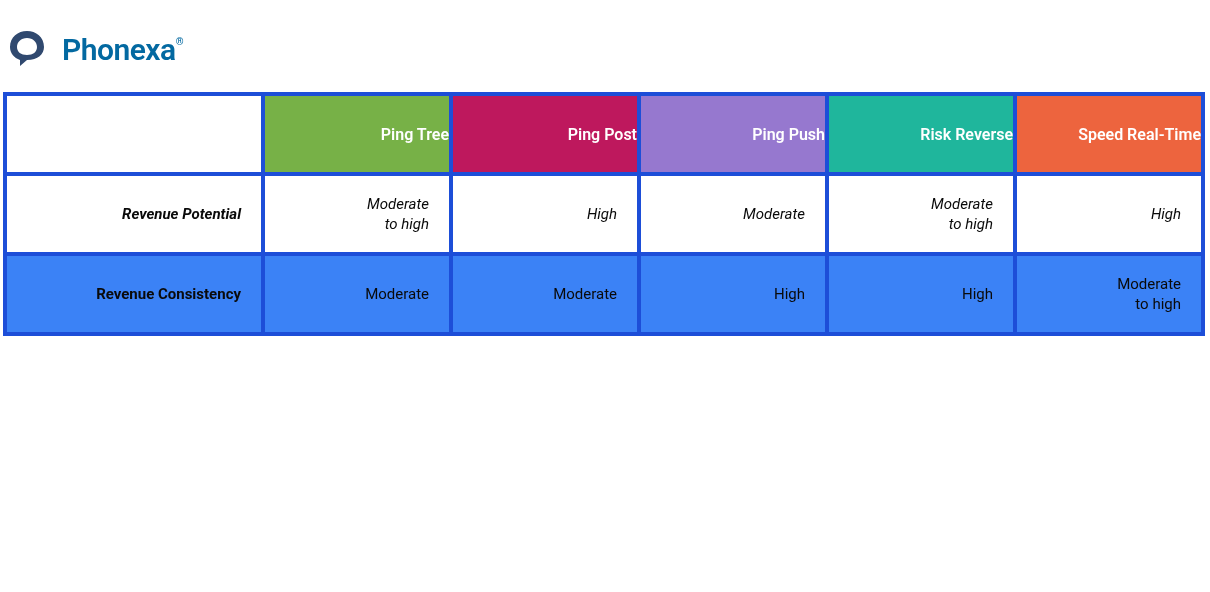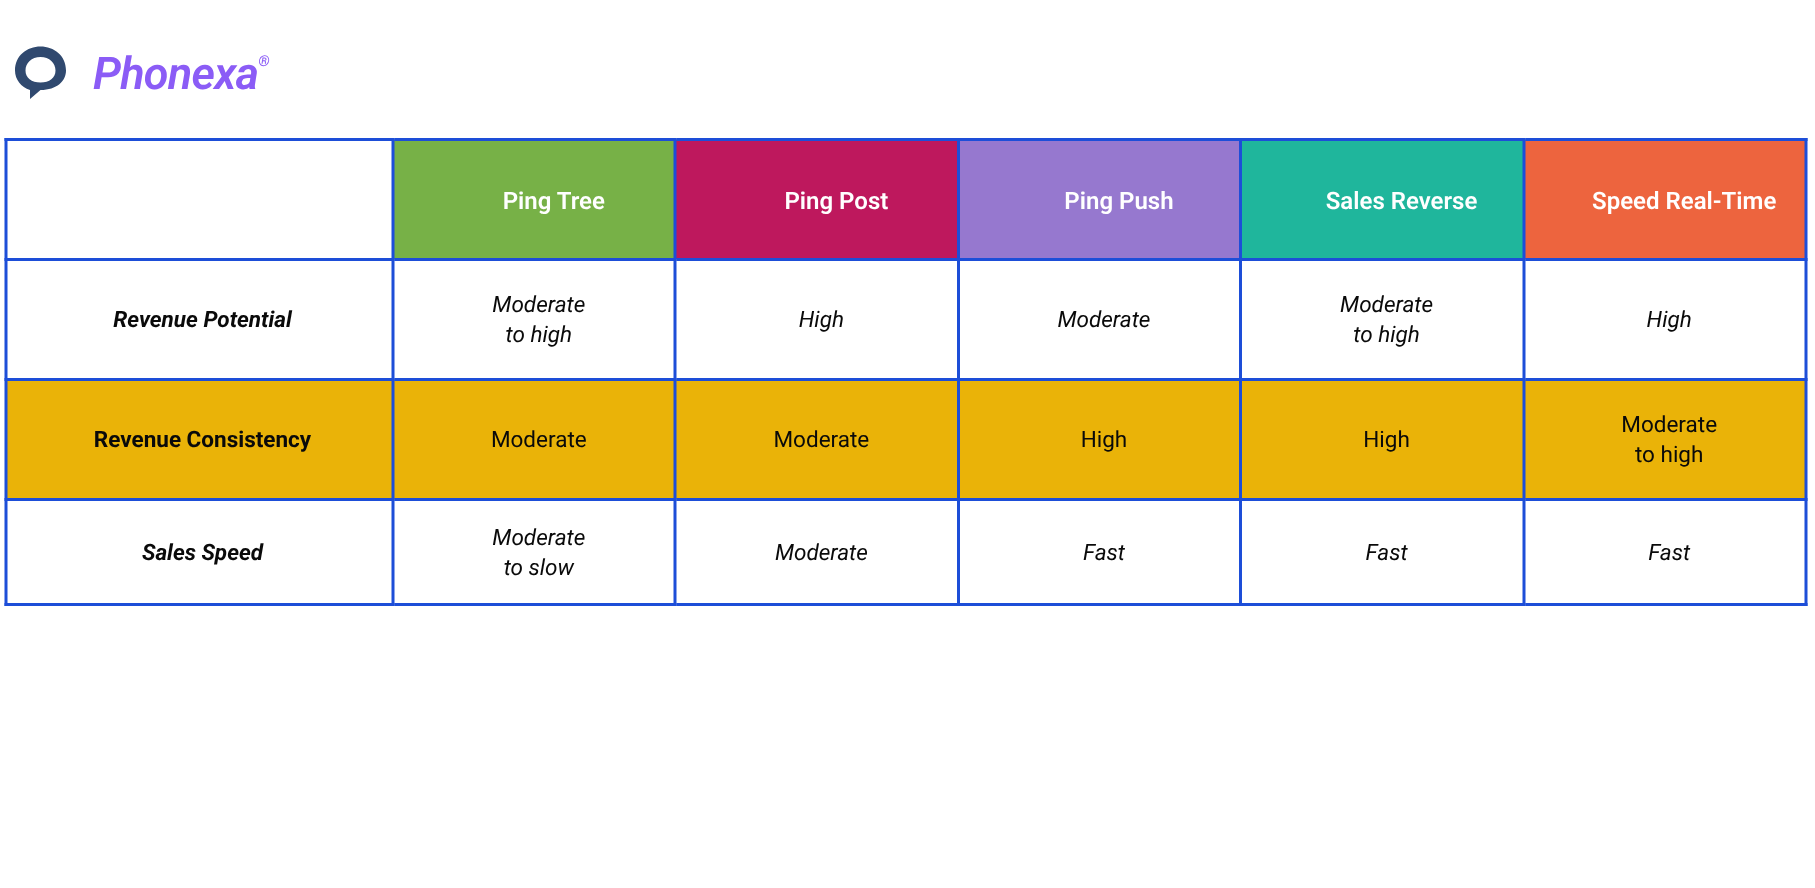--- a/index.html
+++ b/index.html
@@ -19,40 +19,39 @@
     align-items: center;
     padding: 28px 6px 22px 6px;
     gap: 14px;
   }
   .logo-icon svg {
     display: block;
   }
   .logo-text {
     font-size: 30px;
     font-weight: 600;
-    color: #8b5cf6;
+    color: #0369a1;
     letter-spacing: -0.5px;
-    font-style: italic;
   }
   .logo-text sup {
     font-size: 10px;
     vertical-align: top;
     position: relative;
     top: 4px;
   }
   table {
     border-collapse: collapse;
     width: 1202px;
     margin-left: 3px;
     table-layout: fixed;
   }
   th, td {
-    border: 2px solid #1d4ed8;
+    border: 4px solid #1d4ed8;
     padding: 0;
-    text-align: center;
+    text-align: right;
     vertical-align: middle;
   }
   th.corner {
     background: #ffffff;
     width: 258px;
   }
   th.col-head {
     height: 80px;
     color: #ffffff;
     font-weight: 600;
@@ -70,21 +69,21 @@
     color: #0a0a0a;
     padding-left: 26px;
     padding-right: 20px;
     line-height: 1.35;
   }
   td.rowhead {
     font-weight: 700;
     padding-left: 24px;
   }
   .compact td { height: 70px; }
-  .alt { background: #eab308; }
+  .alt { background: #3b82f6; }
   .white { background: #ffffff; font-style: italic; }
 </style>
 </head>
 <body>
 
 <div class="logo-area">
   <span class="logo-icon">
     <svg width="42" height="42" viewBox="0 0 42 42">
       <path d="M21 3 C12 3 4 9 4 19 C4 25 8 30 14 32 L14 38 L21 32 C32 32 38 26 38 19 C38 9 30 3 21 3 Z M21 10 C27 10 31 14 31 19 C31 24 27 27 21 27 C15 27 11 24 11 19 C11 14 15 10 21 10 Z" fill="#30496f"></path>
     </svg>
@@ -94,43 +93,35 @@
   </span>
 </div>
 
 <table>
   <thead>
     <tr>
       <th class="corner"></th>
       <th class="col-head c1">Ping Tree</th>
       <th class="col-head c2">Ping Post</th>
       <th class="col-head c3">Ping Push</th>
-      <th class="col-head c4">Sales Reverse</th>
+      <th class="col-head c4">Risk Reverse</th>
       <th class="col-head c5">Speed Real-Time</th>
     </tr>
   </thead>
   <tbody>
     <tr class="white">
       <td class="rowhead">Revenue Potential</td>
       <td>Moderate<br>to high</td>
       <td>High</td>
       <td>Moderate</td>
       <td>Moderate<br>to high</td>
       <td>High</td>
     </tr>
     <tr class="alt">
       <td class="rowhead">Revenue Consistency</td>
       <td>Moderate</td>
       <td>Moderate</td>
       <td>High</td>
       <td>High</td>
       <td>Moderate<br>to high</td>
     </tr>
-    <tr class="white compact">
-      <td class="rowhead">Sales Speed</td>
-      <td>Moderate<br>to slow</td>
-      <td>Moderate</td>
-      <td>Fast</td>
-      <td>Fast</td>
-      <td>Fast</td>
-    </tr>
   </tbody>
 </table>
 
 </body></html>

